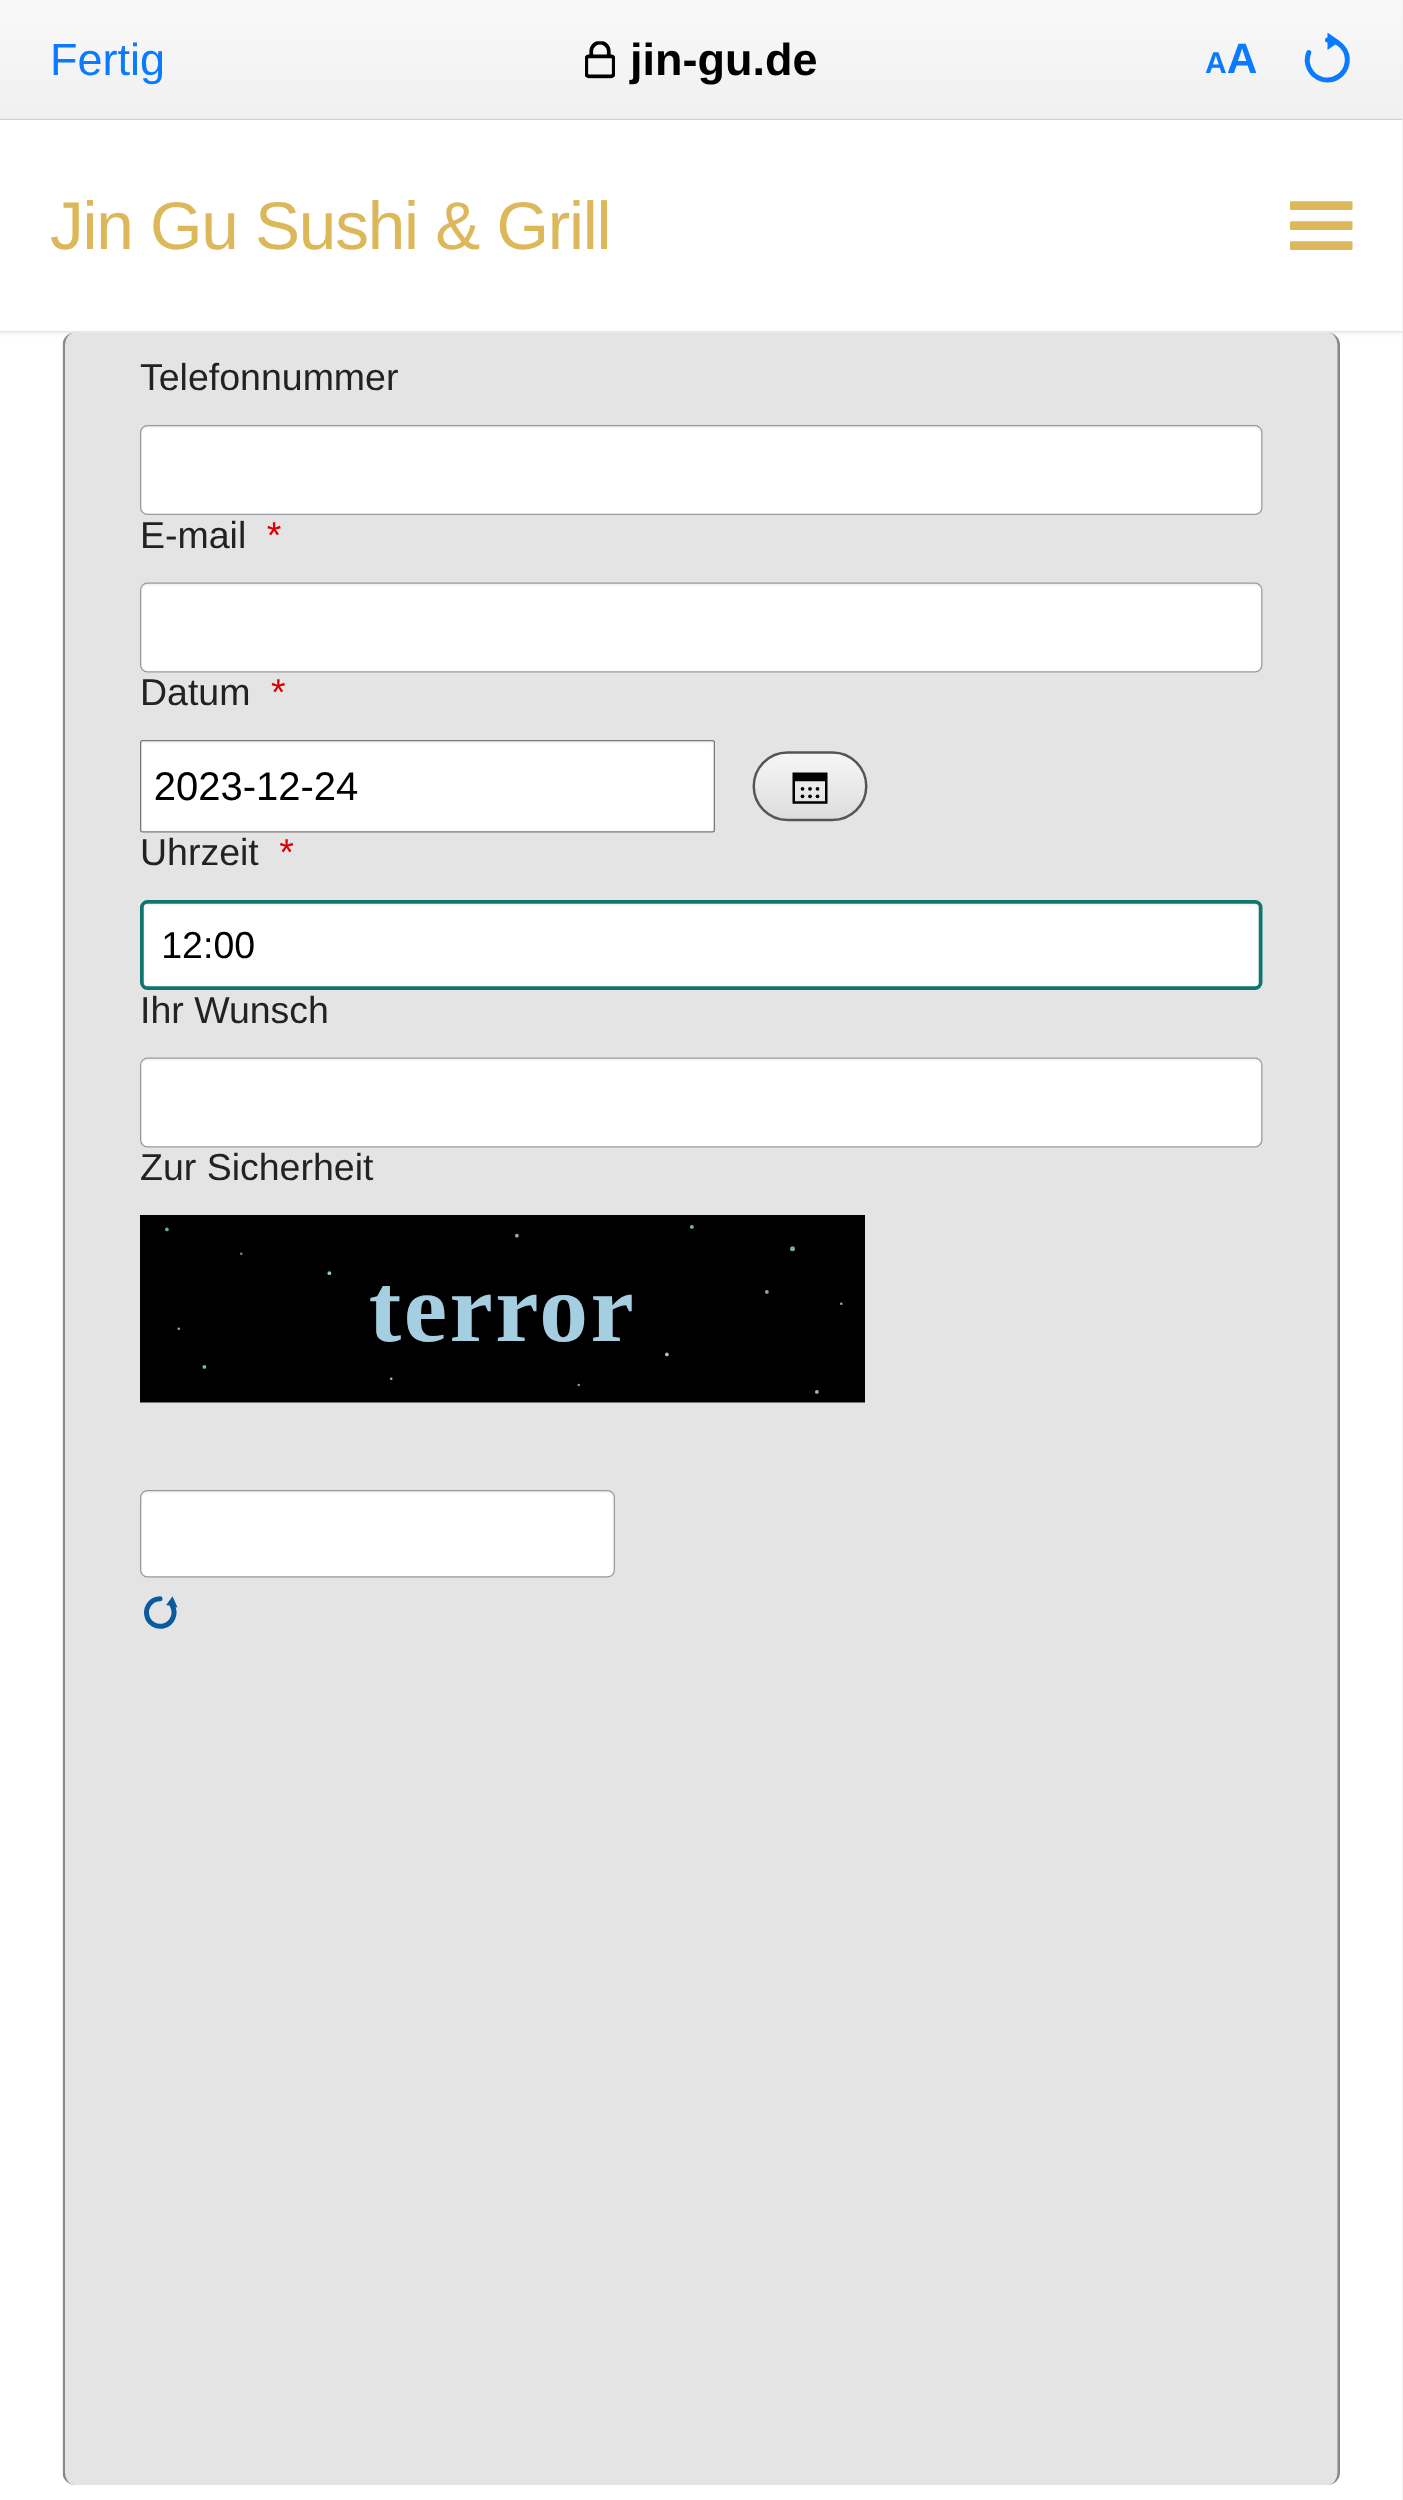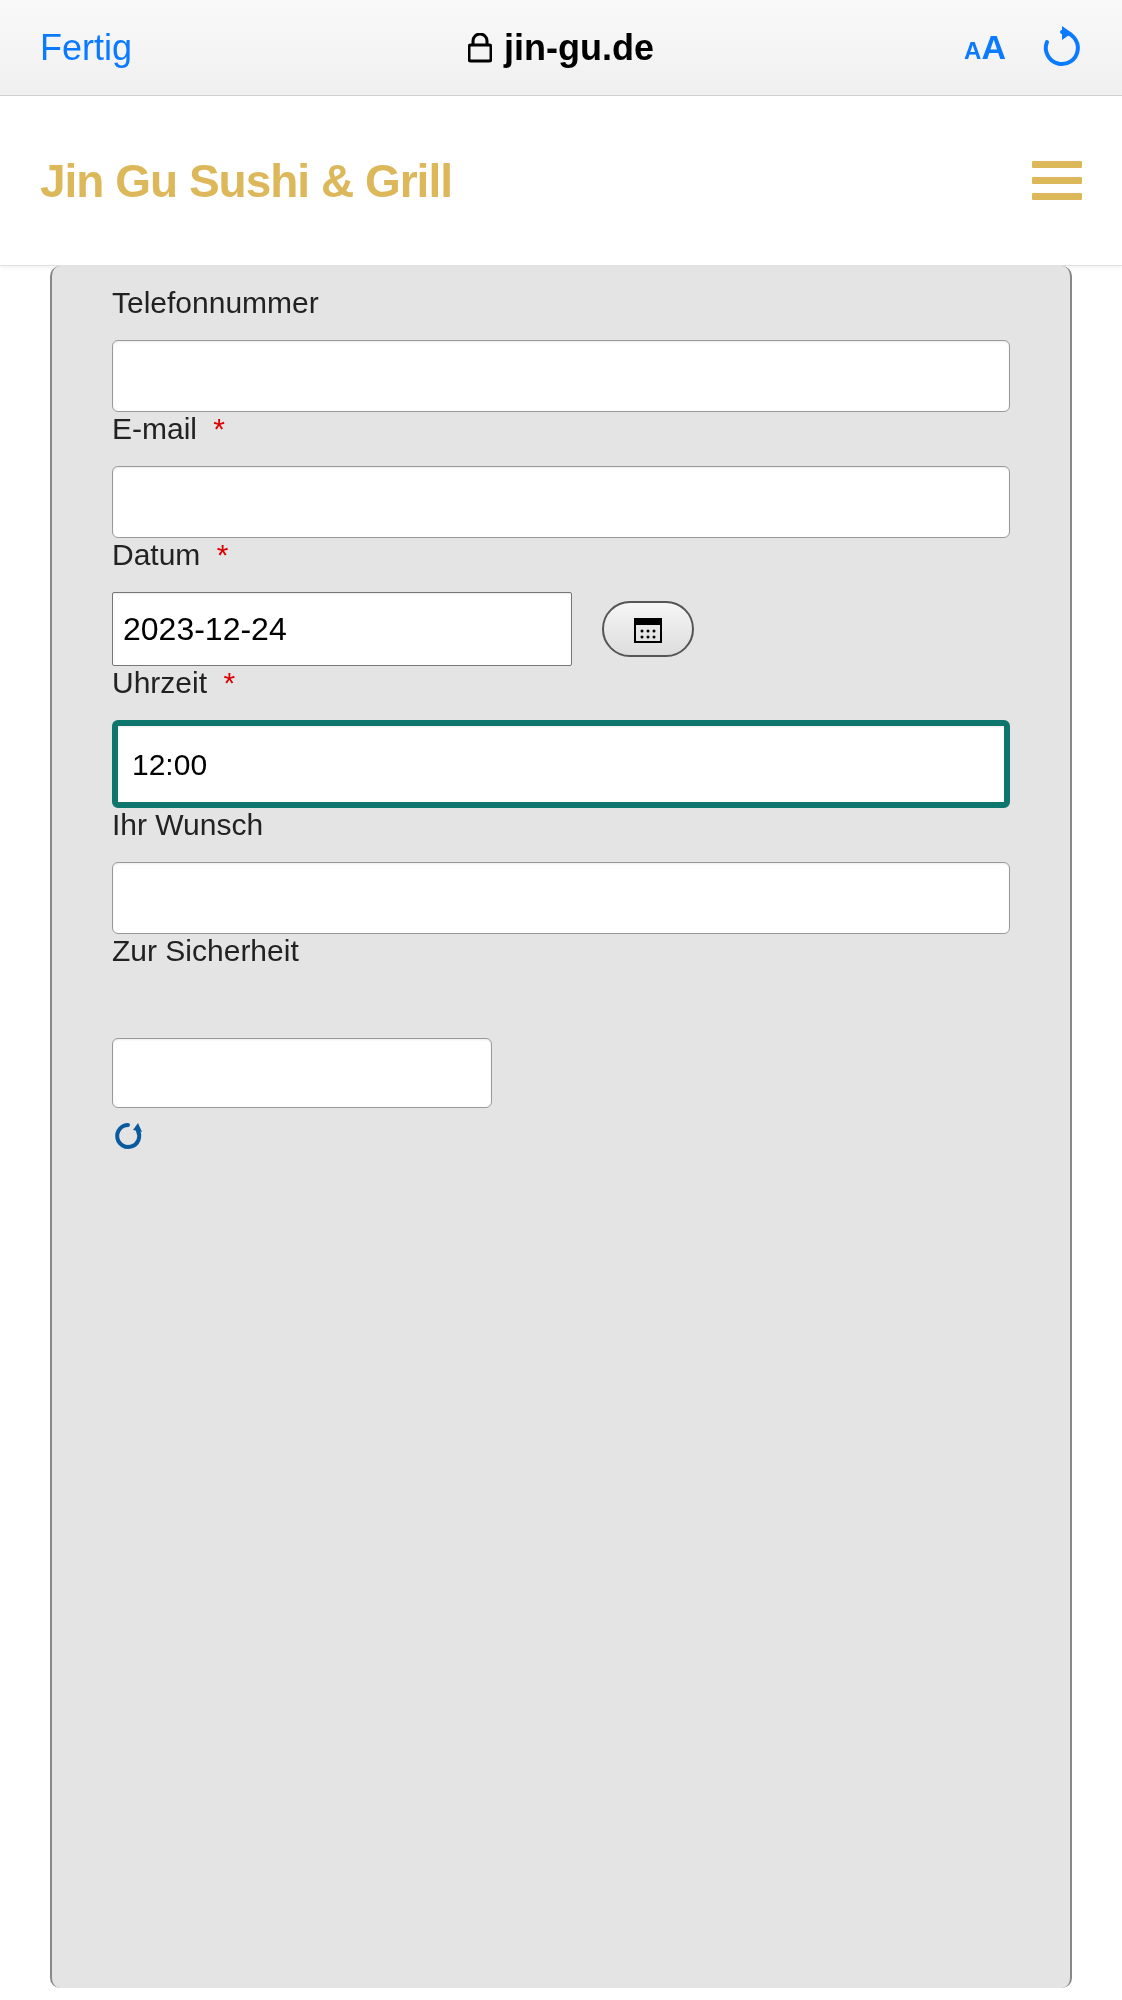--- a/index.html
+++ b/index.html
@@ -53,22 +53,22 @@
       height: 170px;
       display: flex;
       align-items: center;
       padding: 0 40px;
       border-bottom: 1px solid #e0e0e0;
       box-shadow: 0 2px 4px rgba(0,0,0,0.05);
       background: #fff;
     }
     .site-title {
       color: #dcb85a;
-      font-size: 46px;
-      font-weight: 700;
+      font-size: 54px;
+      font-weight: 400;
       letter-spacing: -1px;
     }
     .hamburger {
       margin-left: auto;
       display: flex;
       flex-direction: column;
       gap: 9px;
       cursor: pointer;
     }
     .hamburger span {
@@ -135,22 +135,22 @@
       border: 2px solid #555;
       border-radius: 28px;
       background: linear-gradient(#f6f6f6,#ddd);
       display: flex;
       align-items: center;
       justify-content: center;
       cursor: pointer;
     }
     .time-select {
       width: 100%;
-      height: 88px;
-      border: 6px solid #0f766e;
+      height: 72px;
+      border: 3px solid #0f766e;
       border-radius: 6px;
       background: #fff;
       font-size: 30px;
       padding: 0 14px;
       appearance: none;
       box-shadow: inset 0 1px 2px rgba(0,0,0,0.08);
     }
     .captcha-box {
       width: 580px;
       height: 150px;
@@ -275,20 +275,37 @@
       </select>
     </div>
 
     <div class="form-group">
       <label class="fld-label">Ihr Wunsch</label>
       <input type="text" class="text-input" value="" style="">
     </div>
 
     <div class="form-group">
       <label class="fld-label">Zur Sicherheit</label>
+      <div class="captcha-box">
+        <span class="noise" style="top:10px;left:20px;width:3px;height:3px;background:#6aa"></span>
+        <span class="noise" style="top:30px;left:80px;width:2px;height:2px;background:#888"></span>
+        <span class="noise" style="top:120px;left:50px;width:3px;height:3px;background:#7bb"></span>
+        <span class="noise" style="top:15px;left:300px;width:3px;height:3px;background:#aaa"></span>
+        <span class="noise" style="top:130px;left:200px;width:2px;height:2px;background:#9cc"></span>
+        <span class="noise" style="top:60px;left:500px;width:3px;height:3px;background:#8aa"></span>
+        <span class="noise" style="top:110px;left:420px;width:3px;height:3px;background:#bbb"></span>
+        <span class="noise" style="top:25px;left:520px;width:4px;height:4px;background:#7aa"></span>
+        <span class="noise" style="top:140px;left:540px;width:3px;height:3px;background:#9bb"></span>
+        <span class="noise" style="top:90px;left:30px;width:2px;height:2px;background:#aaa"></span>
+        <span class="noise" style="top:45px;left:150px;width:3px;height:3px;background:#8cc"></span>
+        <span class="noise" style="top:135px;left:350px;width:2px;height:2px;background:#999"></span>
+        <span class="noise" style="top:8px;left:440px;width:3px;height:3px;background:#7bb"></span>
+        <span class="noise" style="top:70px;left:560px;width:2px;height:2px;background:#aaa"></span>
+        <span class="captcha-text">terror</span>
+      </div>
       <div class="captcha-input-wrap">
         <input type="text" class="captcha-input" value="" style="">
       </div>
       <div class="refresh-captcha">
         <svg width="32" height="32" viewBox="0 0 32 32">
           <path d="M16 5 a11 11 0 1 0 10 6" fill="none" stroke="#0a5aa0" stroke-width="4" stroke-linecap="round"></path>
           <path d="M26 3 l4 9 -9 -2 Z" fill="#0a5aa0"></path>
         </svg>
       </div>
     </div>

